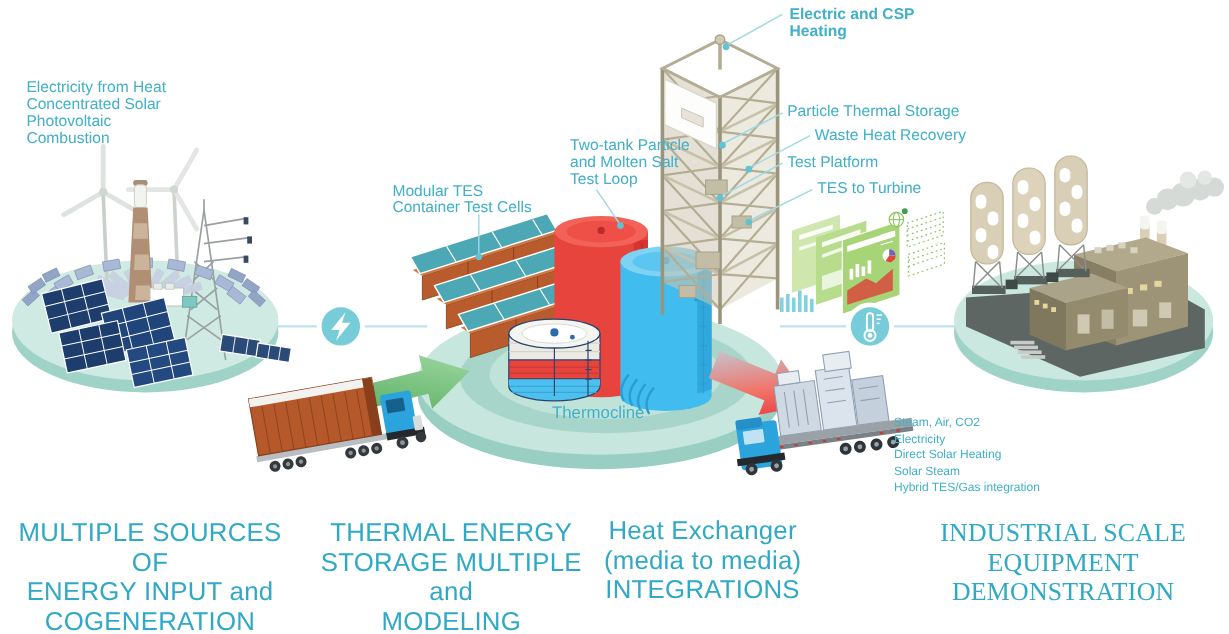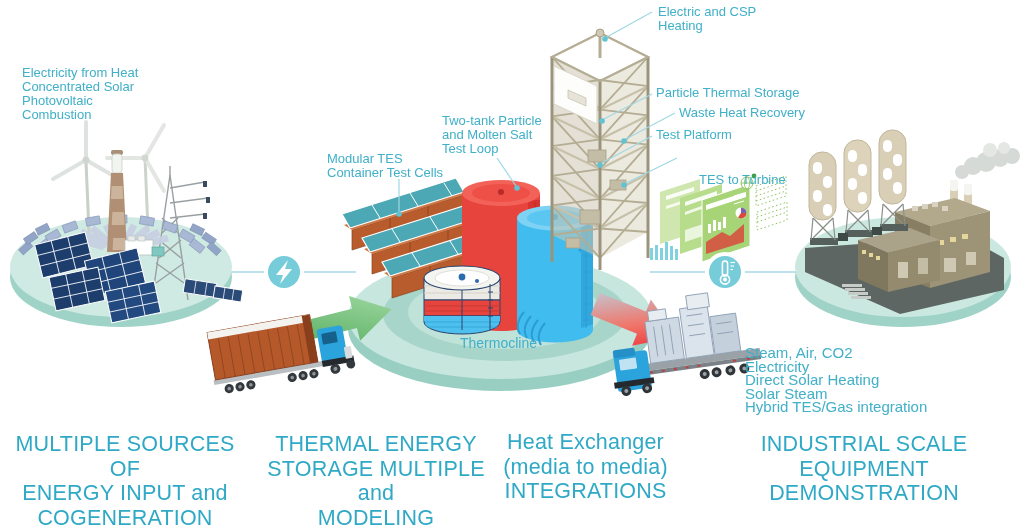--- a/index.html
+++ b/index.html
@@ -1,20 +1,20 @@
 <!DOCTYPE html>
 <html><head>
 <meta charset="utf-8">
 <style>
   html,body{margin:0;padding:0;background:#fff;}
   .canvas{position:relative;width:1024px;height:528px;background:#ffffff;overflow:hidden;
           font-family:"Liberation Sans",sans-serif;}
   .canvas svg.art{position:absolute;left:0;top:0;}
   .lbl{position:absolute;color:#41b0c8;font-size:13px;line-height:14px;white-space:nowrap;}
-  .lbl.small{font-size:15px;line-height:13.5px;}
+  .lbl.small{font-size:10px;line-height:13.5px;}
   .caption{position:absolute;color:#2fa9c6;font-size:21.5px;line-height:24.5px;text-align:center;
            font-weight:500;letter-spacing:.2px;}
 </style>
 </head>
 <body>
 
 <div class="canvas">
 
 <svg class="art" width="1024" height="528" viewBox="0 0 1024 528">
   <defs>
@@ -631,35 +631,35 @@
     <div>Concentrated Solar</div>
     <div>Photovoltaic</div>
     <div>Combustion</div>
   </div>
 
   <div class="lbl" style="left:327px;top:152px;">
     <div>Modular TES</div>
     <div>Container Test Cells</div>
   </div>
 
-  <div class="lbl" style="left:442px;top:114px;">
+  <div class="lbl" style="left:475px;top:114px;">
     <div>Two-tank Particle</div>
     <div>and Molten Salt</div>
     <div>Test Loop</div>
   </div>
 
-  <div class="lbl" style="left:658px;top:5px;">
+  <div class="lbl" style="left:658px;top:5px;font-weight:bold;">
     <div>Electric and CSP</div>
     <div>Heating</div>
   </div>
 
   <div class="lbl" style="left:656px;top:86px;">Particle Thermal Storage</div>
   <div class="lbl" style="left:679px;top:106px;">Waste Heat Recovery</div>
   <div class="lbl" style="left:656px;top:128px;">Test Platform</div>
-  <div class="lbl" style="left:699px;top:150px;margin-top:23px;">TES to Turbine</div>
+  <div class="lbl" style="left:681px;top:150px;">TES to Turbine</div>
   <div class="lbl" style="left:439px;top:336px;font-size:14px;margin-left:21px;">Thermocline</div>
 
   <div class="lbl small" style="left:745px;top:346px;">
     <div>Steam, Air, CO2</div>
     <div>Electricity</div>
     <div>Direct Solar Heating</div>
     <div>Solar Steam</div>
     <div>Hybrid TES/Gas integration</div>
   </div>
 
@@ -671,19 +671,19 @@
   <div class="caption" style="left:262px;top:432px;width:228px;">
     <div>THERMAL ENERGY</div>
     <div>STORAGE MULTIPLE and</div>
     <div>MODELING</div>
   </div>
   <div class="caption" style="left:478px;top:430px;width:215px;">
     <div>Heat Exchanger</div>
     <div>(media to media)</div>
     <div>INTEGRATIONS</div>
   </div>
-  <div class="caption" style="left:748px;top:432px;width:232px;">
+  <div class="caption" style="left:770px;top:432px;width:232px;font-family:Liberation Serif, serif;">
     <div>INDUSTRIAL SCALE</div>
     <div>EQUIPMENT</div>
     <div>DEMONSTRATION</div>
   </div>
 
 </div>
 
 </body></html>

